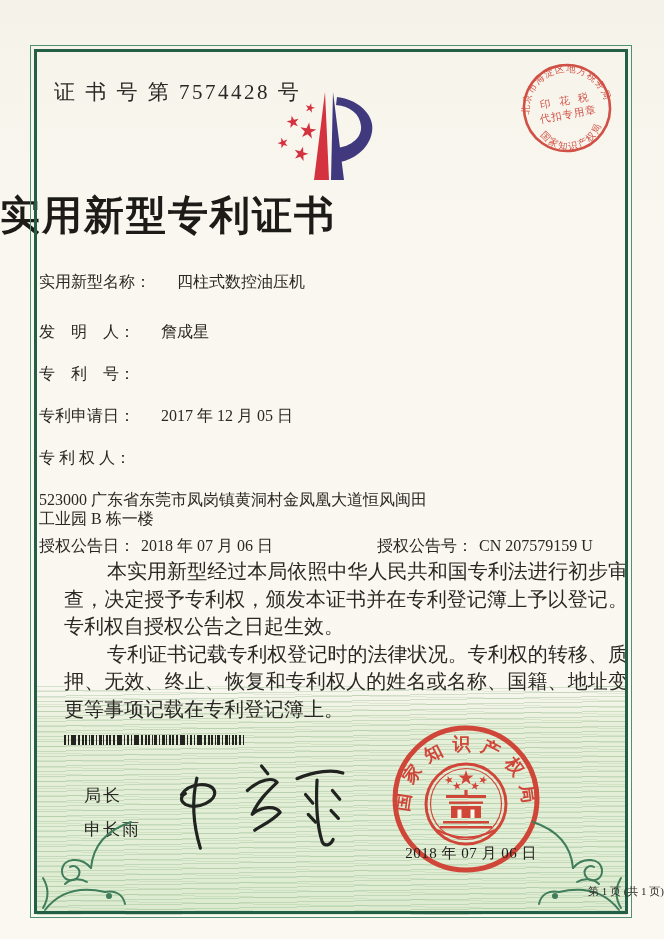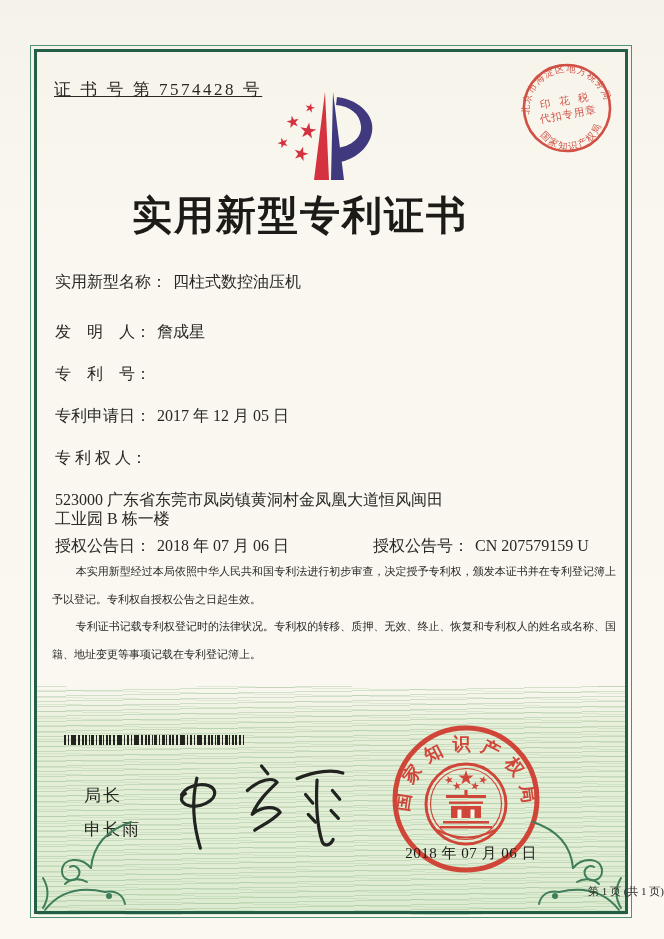--- a/index.html
+++ b/index.html
@@ -16,31 +16,31 @@
   .frame-inner{width:100%;height:100%;box-sizing:border-box;
          border:3.5px solid #235e46;}
   
   .green-zone{left:37px;top:686px;width:590px;height:229px;z-index:1;
     background:
       repeating-linear-gradient(179deg, rgba(124,170,118,.30) 0 1px, rgba(124,170,118,0) 1px 5px),
       repeating-linear-gradient(181deg, rgba(124,170,118,.18) 0 1px, rgba(124,170,118,0) 1px 7px),
       linear-gradient(180deg, rgba(233,241,222,0) 0%, rgba(228,238,214,.9) 18%, #e2eed6 70%, #dcebcf 100%);
   }
   .content{z-index:2;}
-  .cert-no{left:54px;top:78px;font-size:17px;letter-spacing:2.5px;text-decoration:underline;}
-  .title{left:0;top:188px;width:600px;text-align:center;font-size:40px;
+  .cert-no{left:54px;top:78px;font-size:21px;letter-spacing:2.5px;}
+  .title{left:0;top:188px;width:600px;text-align:left;font-size:40px;
          font-weight:600;letter-spacing:2px;color:#1d1b18;}
-  .row{left:55px;width:570px;display:flex;font-size:16px;line-height:19px;}
+  .row{left:39px;width:570px;display:flex;font-size:16px;line-height:19px;gap:20px;}
   .row .lbl{white-space:nowrap;margin-right:6px;}
   .row .val{white-space:pre-line;}
   .r1{top:272px}.r2{top:322px}.r3{top:364px}.r4{top:406px}.r5{top:448px}
   .r6{top:490px}.r7{top:536px}
   .r7 .col-left{display:flex;width:318px;align-items:center;}
   .r7 .col-right{display:flex;}
-  .paras{left:52px;top:558px;width:564px;font-size:11px;line-height:27.5px;text-align:justify;}
+  .paras{left:64px;top:558px;width:564px;font-size:20px;line-height:27.5px;text-align:justify;}
   .paras p{margin:0;text-indent:2.15em;}
   .barcode{left:64px;top:735px;width:180px;height:10px;
     background-image:
       repeating-linear-gradient(90deg,#23231f 0 1.5px,transparent 1.5px 3.5px),
       repeating-linear-gradient(90deg,#23231f 0 2px,transparent 2px 9px);}
   .signer-title{left:84px;top:784px;font-size:17px;letter-spacing:2px;}
   .signer-name{left:84px;top:818px;font-size:17px;letter-spacing:2px;}
   .signature-svg{left:168px;top:756px;transform:rotate(-2deg);}
   .seal-svg{left:391px;top:724px;opacity:.92;}
   .seal-date{left:396px;top:844px;width:150px;text-align:center;font-size:15px;

